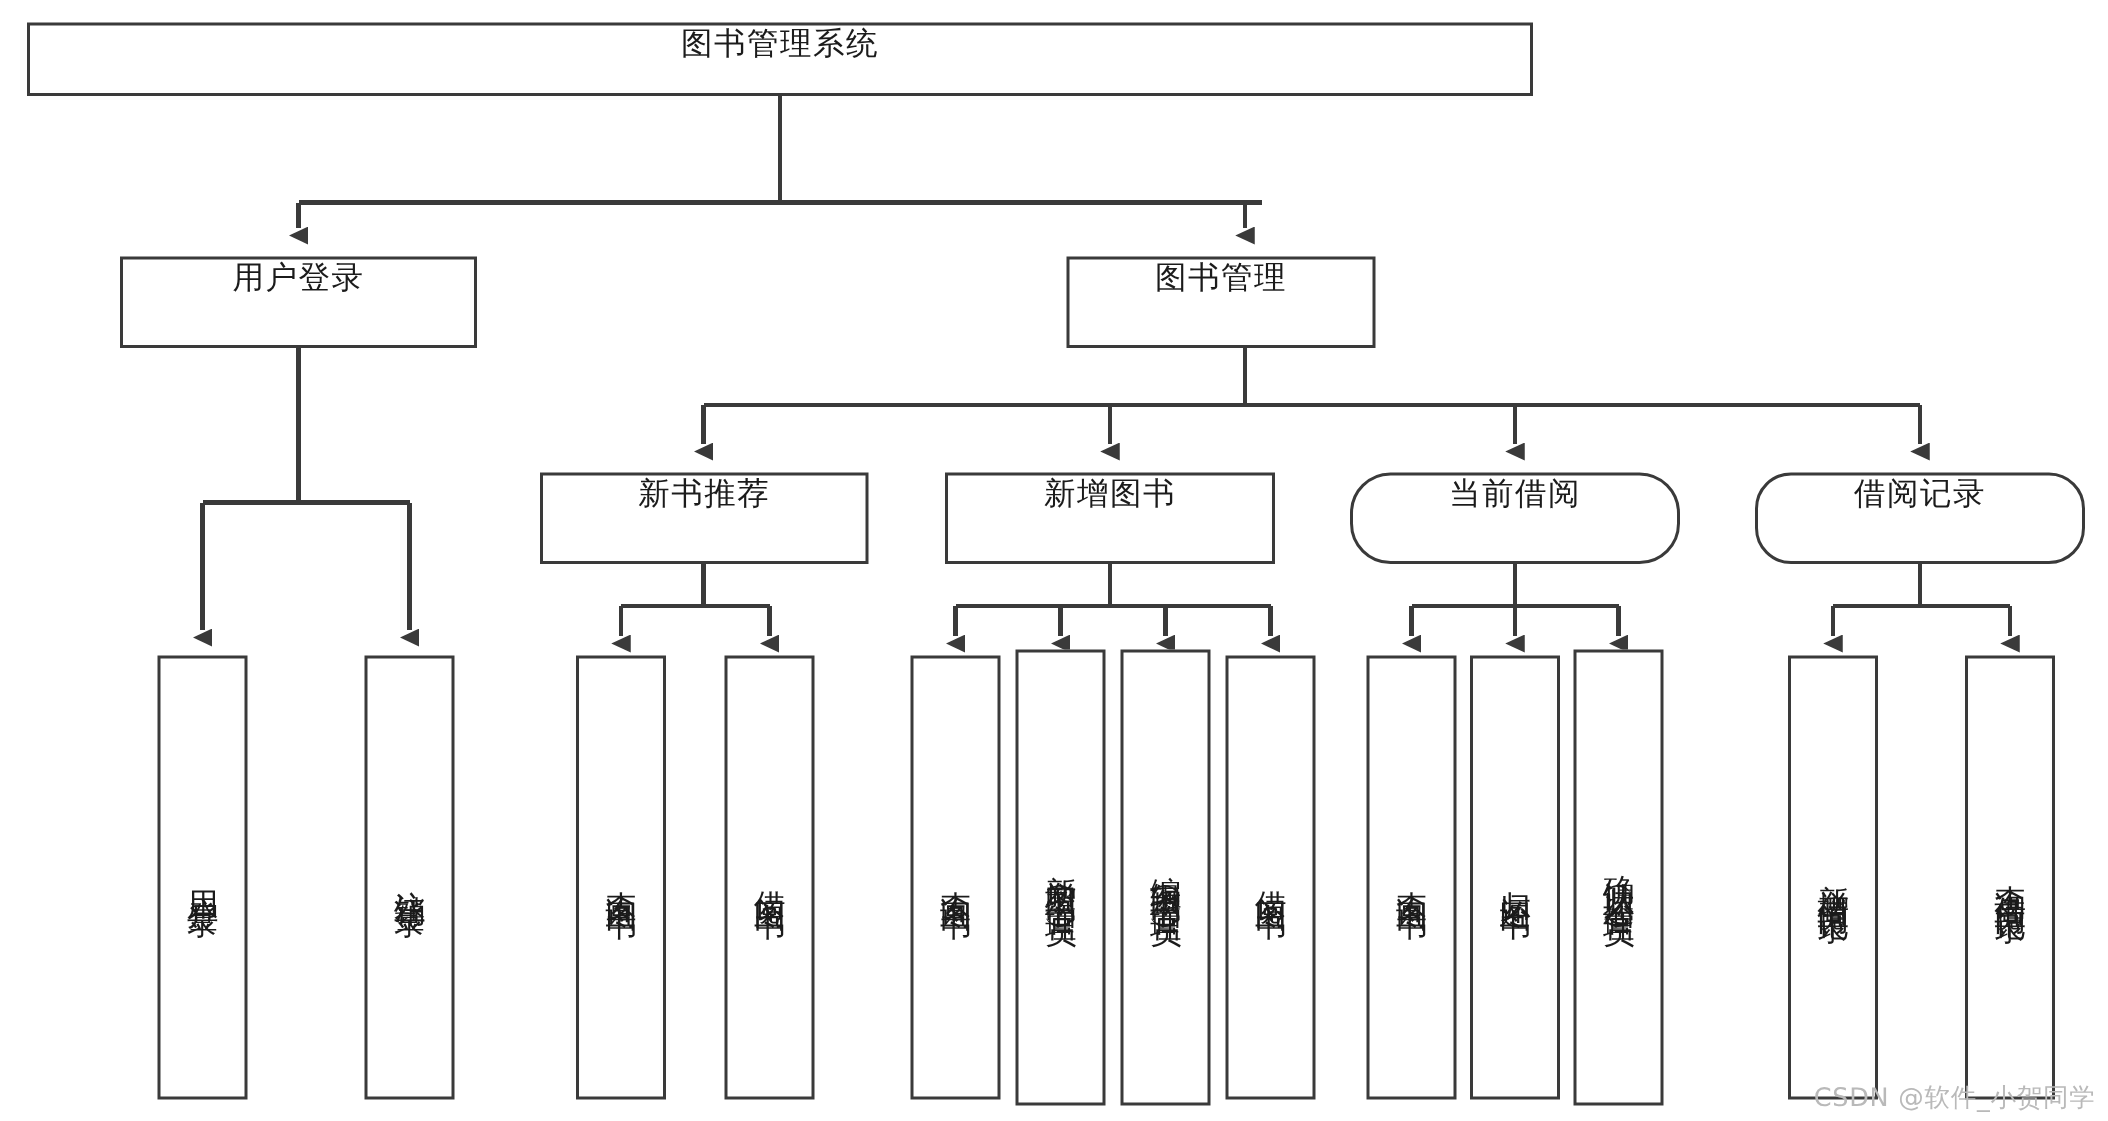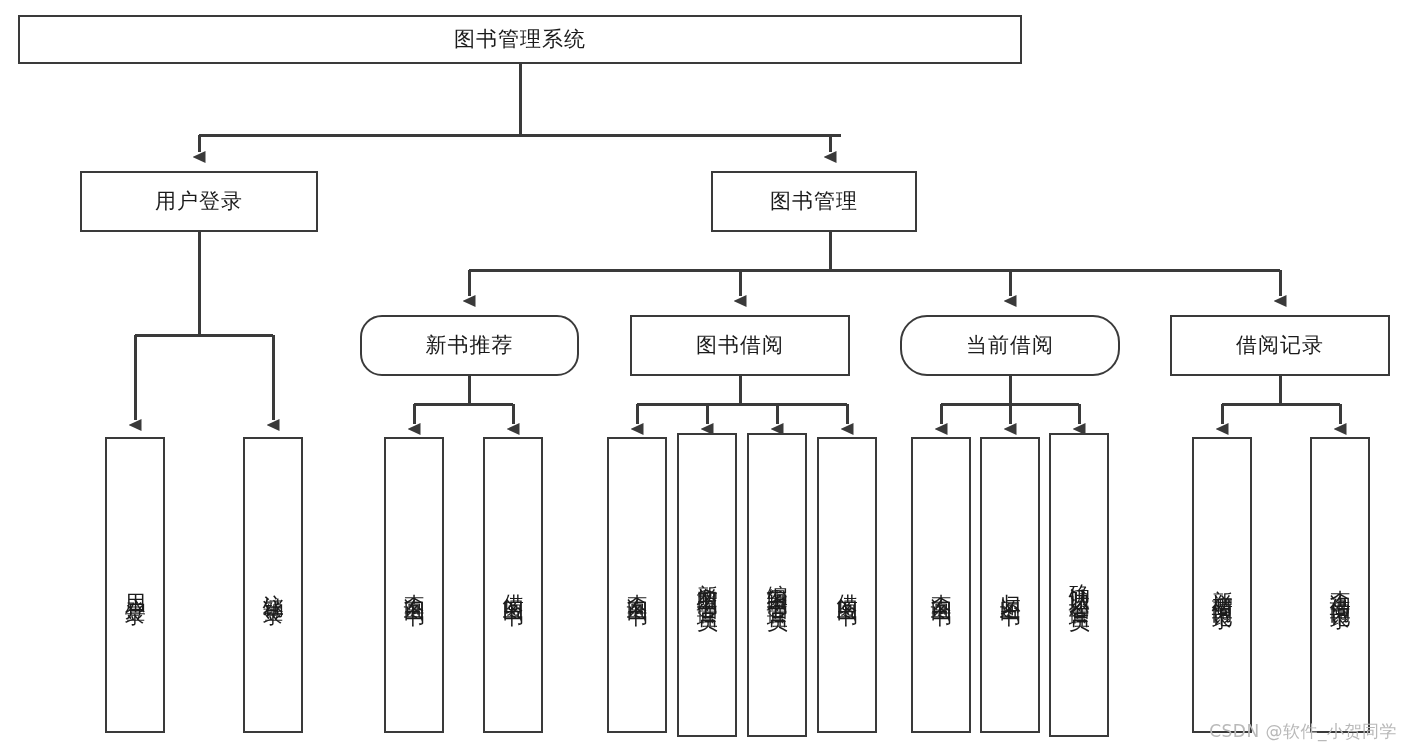--- a/index.html
+++ b/index.html
@@ -20,21 +20,21 @@
     left:0; top:0;
     width:1405px; height:747px;
     pointer-events:none;
   }
   .node{
     position:absolute;
     box-sizing:border-box;
     border:2.5px solid #3a3a3a;
     background:#ffffff;
     display:flex;
-    align-items:center;
+    align-items:flex-start;
     justify-content:center;
     text-align:center;
     color:#1b1b1b;
   }
   .node.horiz{
     font-size:21px;
     letter-spacing:1px;
     line-height:1.2;
   }
   .node.vert{
@@ -126,30 +126,30 @@
     <span>图书管理系统</span>
   </div>
 
   <div class="node horiz" style="left:80px;top:171px;width:238px;height:61px;">
     <span>用户登录</span>
   </div>
   <div class="node horiz" style="left:711px;top:171px;width:206px;height:61px;">
     <span>图书管理</span>
   </div>
 
-  <div class="node horiz" style="left:360px;top:315px;width:219px;height:61px;border-radius:22px;">
+  <div class="node horiz" style="left:360px;top:315px;width:219px;height:61px;">
     <span>新书推荐</span>
   </div>
   <div class="node horiz" style="left:630px;top:315px;width:220px;height:61px;">
-    <span>图书借阅</span>
+    <span>新增图书</span>
   </div>
   <div class="node horiz" style="left:900px;top:315px;width:220px;height:61px;border-radius:27px;">
     <span>当前借阅</span>
   </div>
-  <div class="node horiz" style="left:1170px;top:315px;width:220px;height:61px;">
+  <div class="node horiz" style="left:1170px;top:315px;width:220px;height:61px;border-radius:24px;">
     <span>借阅记录</span>
   </div>
 
   <div class="node vert" style="left:105px;top:437px;width:60px;height:296px;">
     <span class="vtext">用户登录</span>
   </div>
   <div class="node vert" style="left:243px;top:437px;width:60px;height:296px;">
     <span class="vtext">注销登录</span>
   </div>
 

